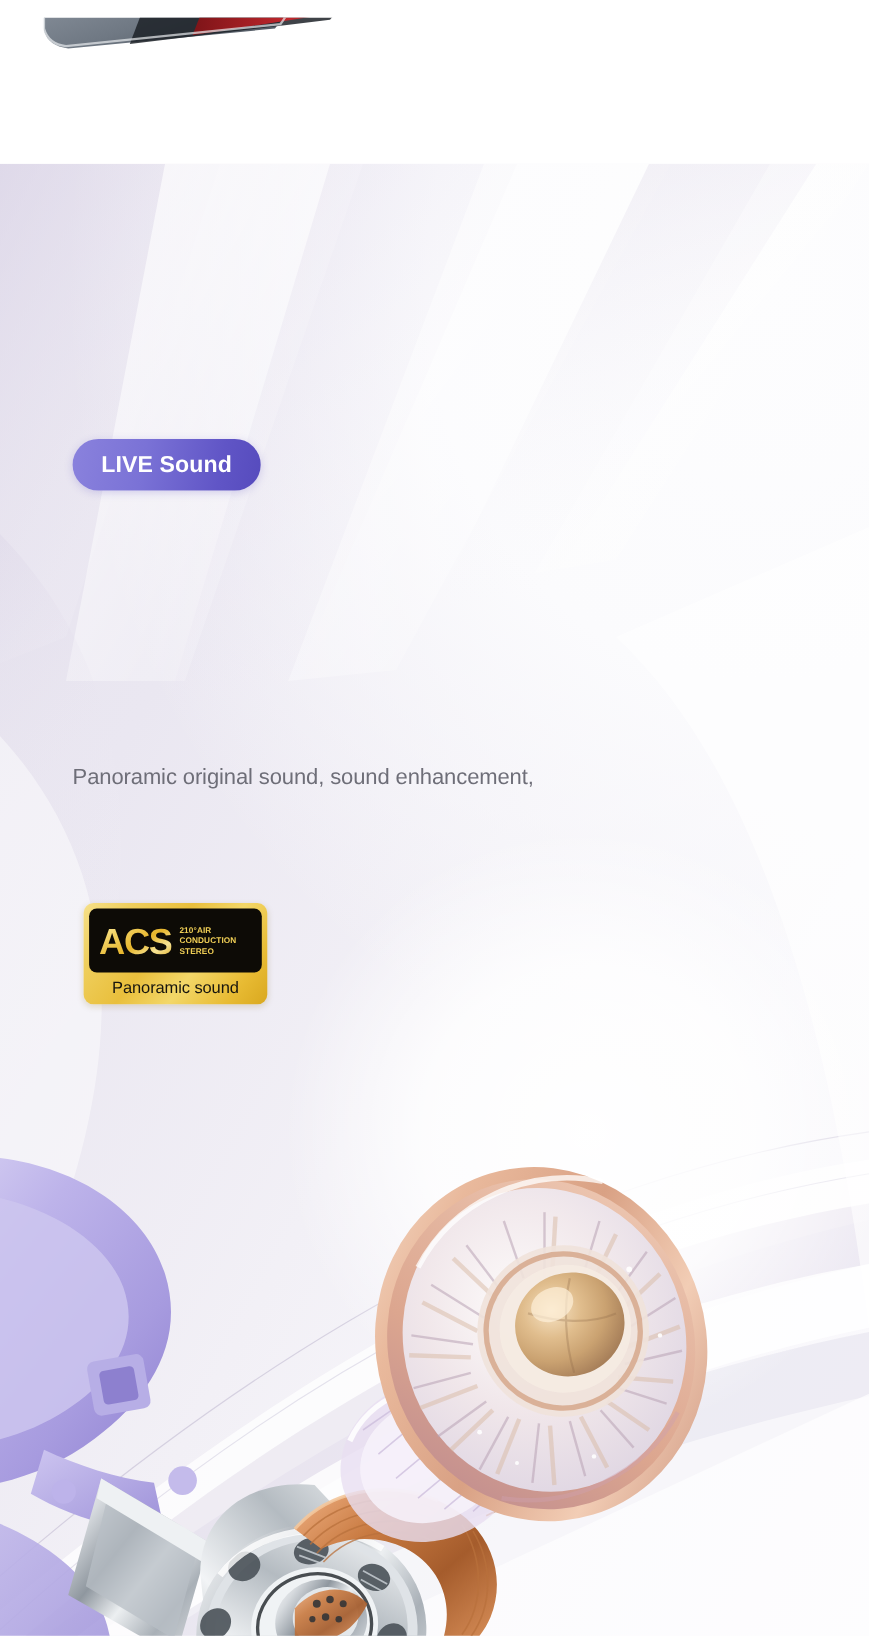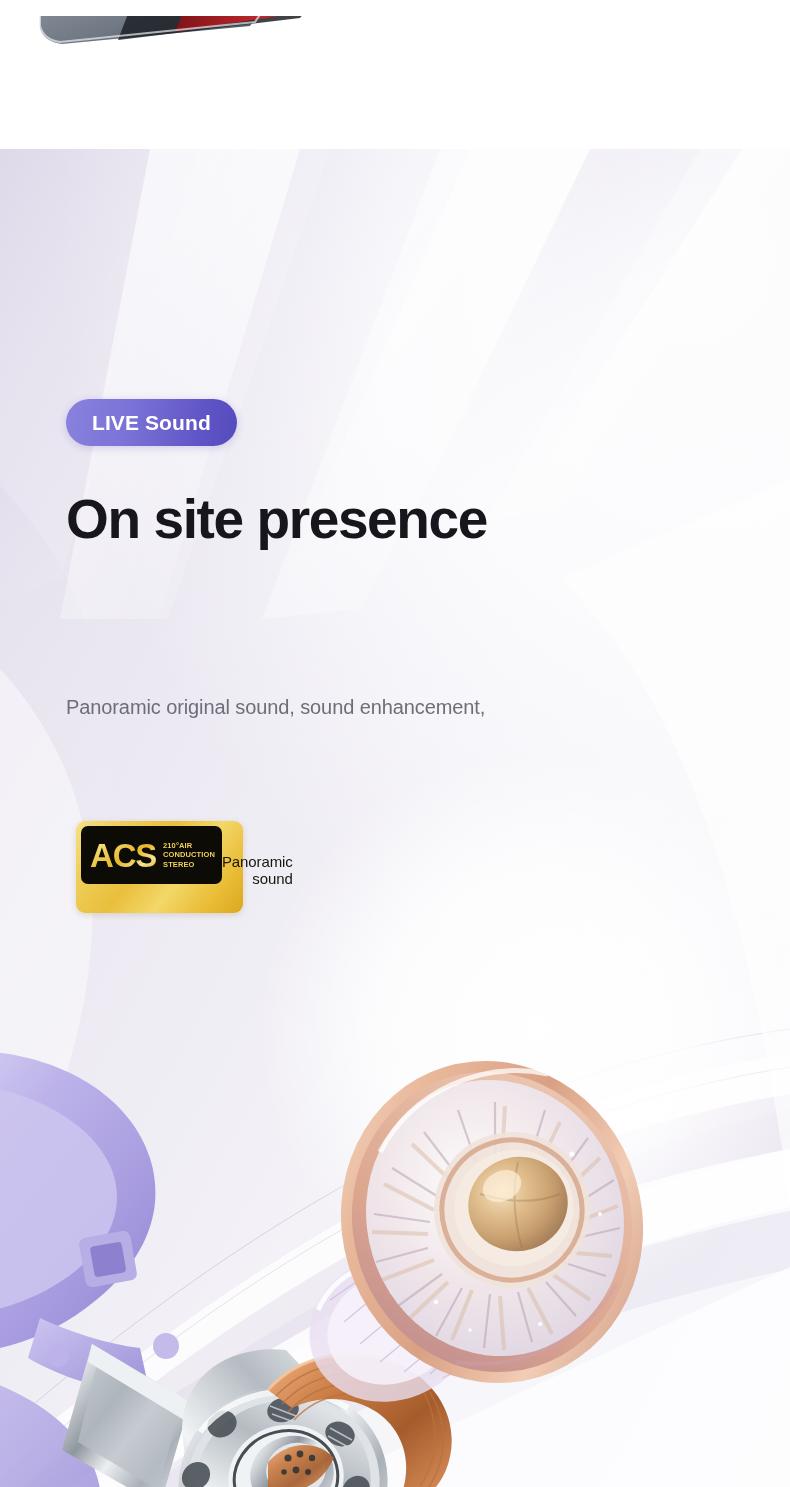--- a/index.html
+++ b/index.html
@@ -82,21 +82,21 @@
   }
 
   
   .acs-badge {
     position:absolute; left:76px; top:672px;
     width:167px; height:92px;
     border-radius:9px;
     padding:5px 5px 0 5px;
     background:linear-gradient(128deg,#f6e089 0%,#efcf5e 18%,#e9bf3c 42%,#f3d768 62%,#e8bb33 84%,#d9a81f 100%);
     box-shadow:0 2px 6px rgba(120,95,10,.18);
-    display:flex; flex-direction:row;
+    display:flex; flex-direction:column;
   }
   .acs-inner {
     height:58px; border-radius:7px;
     background:#0d0b06;
     display:flex; align-items:center;
     padding:0 7px 0 9px;
     gap:7px;
   }
   .acs-word {
     font-size:33px; font-weight:bold; line-height:1;
@@ -442,21 +442,20 @@
       </g>
     </svg>
 
     <div class="content">
 
       <div class="pill">
         <span class="pill-label">LIVE Sound</span>
       </div>
 
       <h1 class="headline">
-        <span class="l2">On site presence</span>
       </h1>
 
       <p class="subtitle">
         <span>Panoramic original sound, sound enhancement,</span><br>
       </p>
 
       <div class="acs-badge">
         <div class="acs-inner">
           <span class="acs-word">ACS</span>
           <span class="acs-sub">

